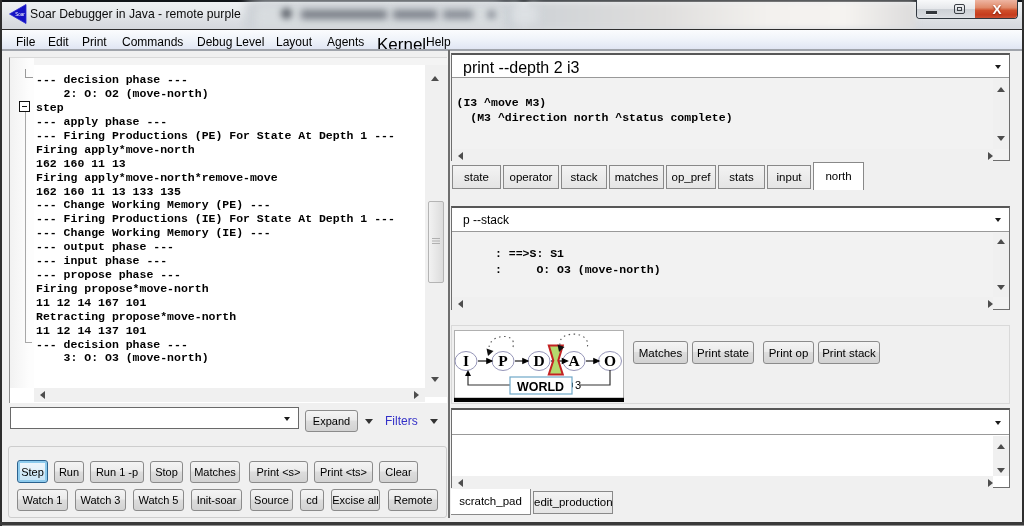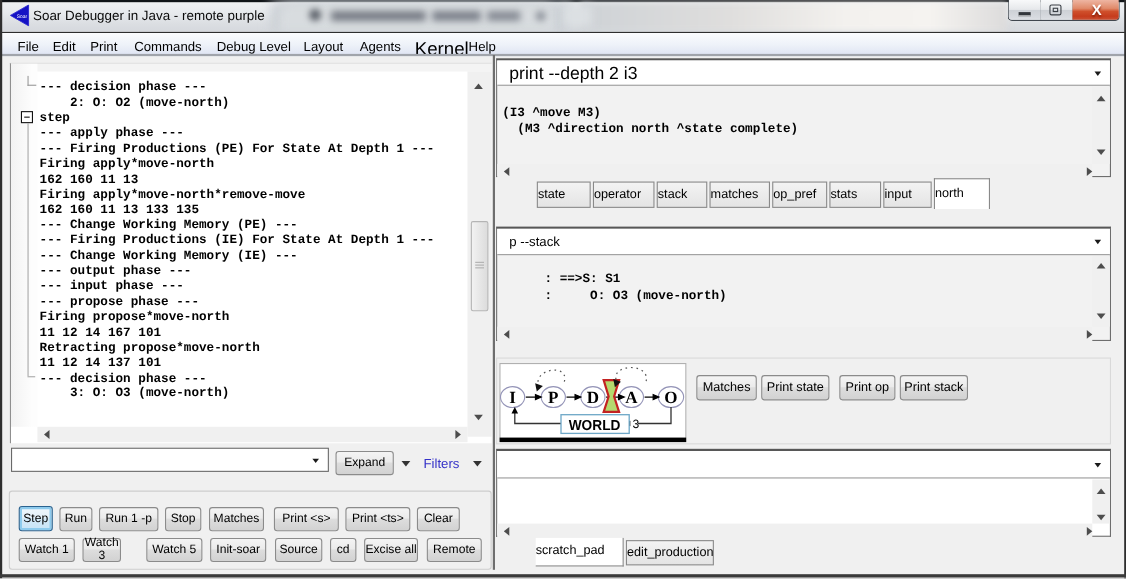--- a/index.html
+++ b/index.html
@@ -9,21 +9,21 @@
 .btn{position:absolute;box-sizing:border-box;border:1px solid #8b8b8b;border-radius:3px;
   background:linear-gradient(180deg,#f4f4f4,#ebebeb 45%,#dddddd 50%,#d3d3d3 95%);
   font-size:11px;color:#000;text-align:center;font-family:"Liberation Sans",sans-serif;}
 .btn span{position:absolute;left:0;right:0;top:50%;transform:translateY(-52%);}
 .tri-up{width:0;height:0;border-left:4px solid transparent;border-right:4px solid transparent;border-bottom:5px solid #4d4d4d;}
 .tri-dn{width:0;height:0;border-left:4px solid transparent;border-right:4px solid transparent;border-top:5px solid #4d4d4d;}
 .tri-lf{width:0;height:0;border-top:4px solid transparent;border-bottom:4px solid transparent;border-right:5px solid #4d4d4d;}
 .tri-rt{width:0;height:0;border-top:4px solid transparent;border-bottom:4px solid transparent;border-left:5px solid #4d4d4d;}
 .combo{position:absolute;box-sizing:border-box;background:#fff;border:1px solid #696969;}
 .cbar{position:absolute;width:0;height:0;border-left:3.5px solid transparent;border-right:3.5px solid transparent;border-top:4px solid #1a1a1a;}
-.tab{position:absolute;box-sizing:border-box;background:linear-gradient(180deg,#f3f3f3,#e4e4e4);border:1px solid #898989;font-size:11.5px;color:#000;margin-left:36px;}
+.tab{position:absolute;box-sizing:border-box;background:linear-gradient(180deg,#f3f3f3,#e4e4e4);border:1px solid #898989;font-size:11.5px;color:#000;text-align:center;}
 .scrtrack{position:absolute;background:#f0f0f0;}
 </style>
 </head>
 <body>
 
 <div class="abs" id="titlebar" style="left:0;top:0;width:1024px;height:29px;background:linear-gradient(180deg,#f0f2f4 0%,#e7eaed 40%,#dbdee2 75%,#d5d8dd 100%);overflow:hidden;">
   <div class="abs" style="left:0;top:0;width:1024px;height:2px;background:#101418;"></div>
 
   <div class="abs" style="left:527px;top:2px;width:389px;height:27px;background:linear-gradient(90deg,#ced2d6,#dfdedd 35%,#f3f1ee 62%,#f5f3f0 82%,#dcdbdb);filter:blur(3px);"></div>
   <div class="abs" style="left:246px;top:2px;width:275px;height:27px;background:#cbd0d5;filter:blur(5px);"></div>
@@ -159,21 +159,21 @@
 <div class="btn" style="left:314px;top:461px;width:59px;height:22px;">
     <span>Print &lt;ts&gt;</span>
   </div>
 <div class="btn" style="left:379px;top:461px;width:39px;height:22px;">
     <span>Clear</span>
   </div>
 
 <div class="btn" style="left:17px;top:489px;width:51px;height:22px;">
     <span>Watch 1</span>
   </div>
-<div class="btn" style="left:75px;top:489px;width:35px;height:22px;">
+<div class="btn" style="left:75px;top:489px;width:51px;height:22px;">
     <span>Watch 3</span>
   </div>
 <div class="btn" style="left:133px;top:489px;width:51px;height:22px;">
     <span>Watch 5</span>
   </div>
 <div class="btn" style="left:191px;top:489px;width:51px;height:22px;">
     <span>Init-soar</span>
   </div>
 <div class="btn" style="left:250px;top:489px;width:43px;height:22px;">
     <span>Source</span>
@@ -189,21 +189,21 @@
   </div>
 
 <div class="abs" style="left:448px;top:50px;width:2px;height:468px;background:#6e6e6e;"></div>
 
 <div class="abs" id="sec1" style="left:451px;top:52.5px;width:559px;height:108.5px;border:1px solid #6e6e6e;border-top:2px solid #575757;box-sizing:border-box;background:#f2f2f2;">
   <div class="combo" style="left:0px;top:0px;width:557px;height:23px;border:none;border-bottom:1px solid #999;">
     <div class="abs" style="left:11px;top:4px;font-size:16px;">print --depth 2 i3</div>
     <div class="cbar" style="right:8px;top:10px;"></div>
   </div>
   <div class="mono" style="position:absolute;left:4.5px;top:40px;line-height:15.6px;">(I3 ^move M3)
-  (M3 ^direction north ^state complete)</div>
+  (M3 ^direction north ^status complete)</div>
   <div class="scrtrack" style="left:541px;top:24px;width:16px;height:70px;">
     <div class="tri-up abs" style="left:4px;top:8px;"></div>
     <div class="tri-dn abs" style="left:4px;top:57px;"></div>
   </div>
   <div class="scrtrack" style="left:0px;top:94px;width:541px;height:13px;">
     <div class="tri-lf abs" style="left:6px;top:3px;"></div>
     <div class="tri-rt abs" style="left:536px;top:3px;"></div>
   </div>
 </div>
 

